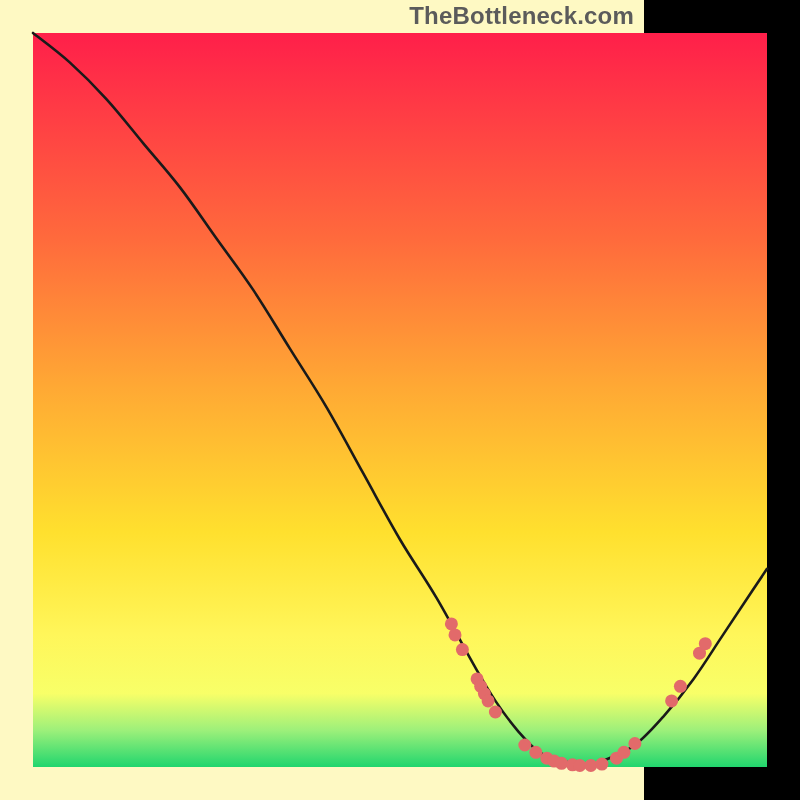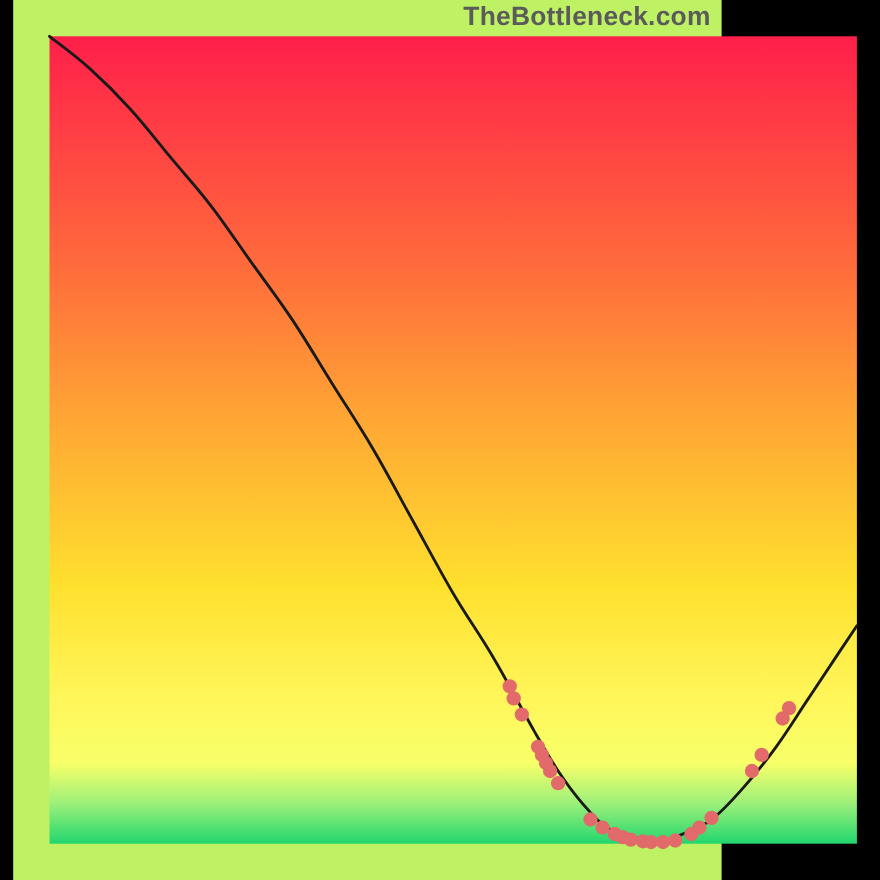--- a/index.html
+++ b/index.html
@@ -6,25 +6,25 @@
     margin: 0;
     padding: 0;
     background: #000;
     width: 800px;
     height: 800px;
     overflow: hidden;
     font-family: Arial, Helvetica, sans-serif;
   }
   .frame {
     position: absolute;
-    left: 12px;
+    left: 0;
     top: 0;
     width: 644px;
     height: 800px;
-    background: #bef264;
+    background: #fef9c3;
   }
   .watermark {
     position: absolute;
     top: 2px;
     right: 10px;
     color: #5b5b5b;
     font-size: 24px;
     font-weight: 600;
     letter-spacing: 0.2px;
     user-select: none;

